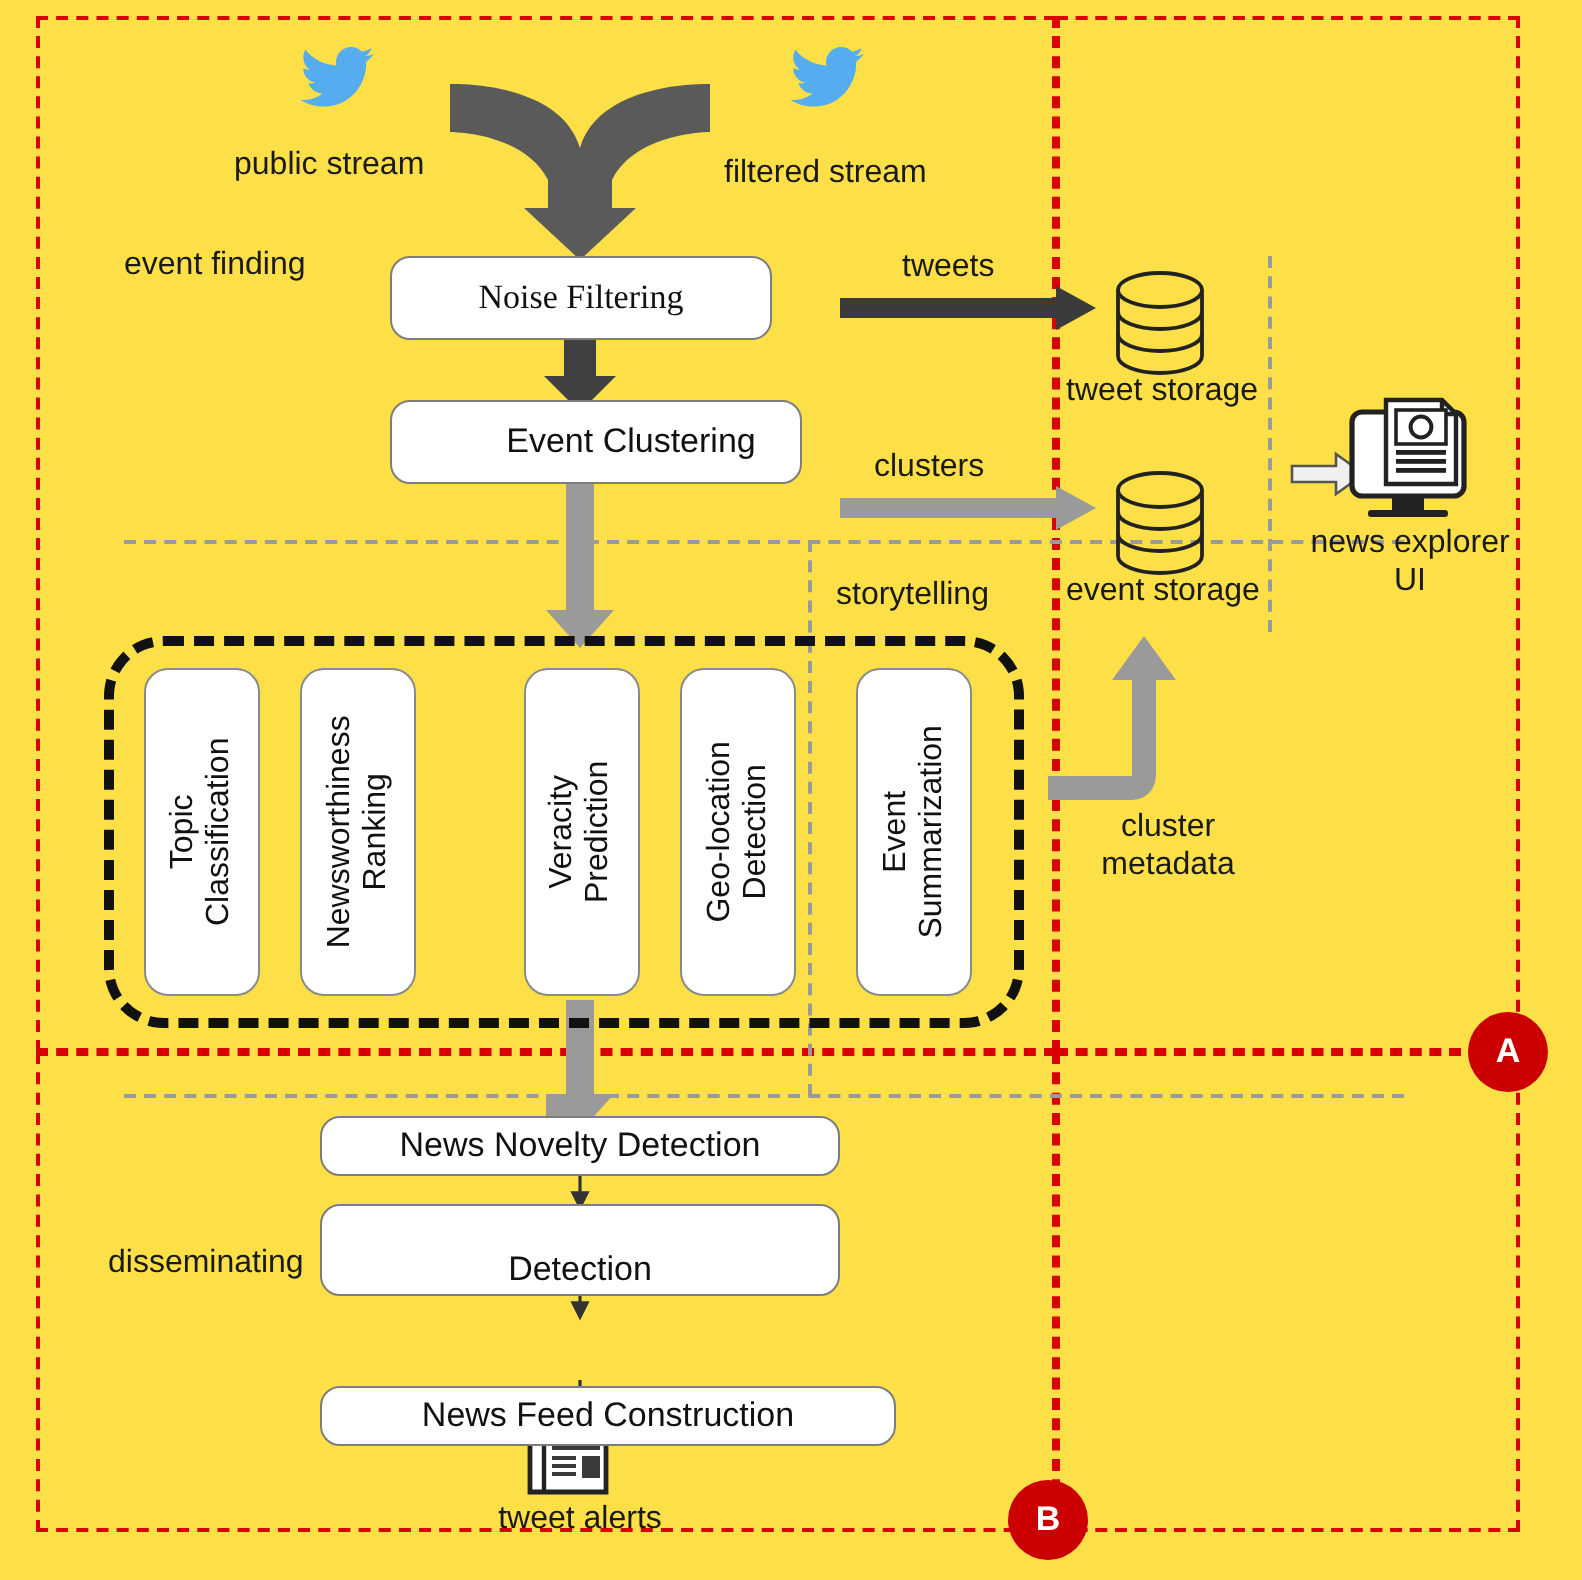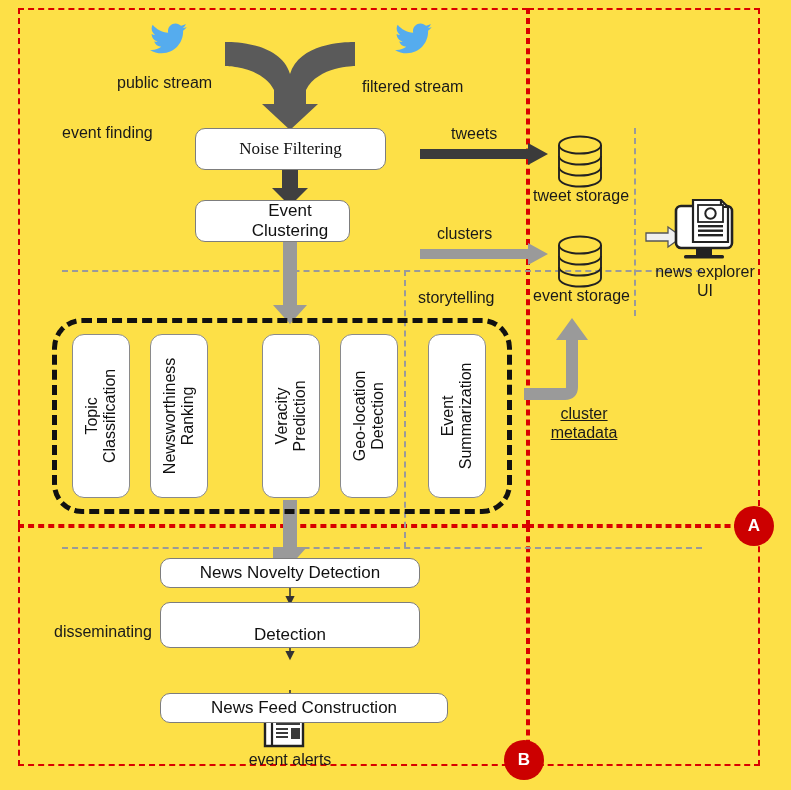--- a/index.html
+++ b/index.html
@@ -240,21 +240,21 @@
   <div class="label" style="left:117px; top:73px;">public stream</div>
   <div class="label" style="left:362px; top:77px;">filtered stream</div>
 
   <div class="label" style="left:62px; top:123px;">event finding</div>
   <div class="label" style="left:418px; top:288px;">storytelling</div>
   <div class="label" style="left:54px; top:622px;">disseminating</div>
 
   <div class="pbox" style="left:195px; top:128px; width:191px; height:42px;font-family:Liberation Serif, serif;">
     <span>Noise Filtering</span>
   </div>
-  <div class="pbox" style="left:195px; top:200px; width:155px; height:42px;padding-left:35px;">
+  <div class="pbox" style="left:195px; top:200px; width:206px; height:42px;padding-left:35px;">
     <span>Event Clustering</span>
   </div>
 
   <div class="dashed-group" style="left:52px; top:318px; width:460px; height:196px;"></div>
 
   <div class="vbox" style="left:72px; top:334px; width:58px; height:164px;">
     <span class="vtext">
       <span>Topic</span><br>
       <span>Classification</span>
     </span>
@@ -283,21 +283,21 @@
 
   <div class="vbox" style="left:428px; top:334px; width:58px; height:164px;">
     <span class="vtext">
       <span>Event</span><br>
       <span>Summarization</span>
     </span>
   </div>
 
   <div class="label" style="left:451px; top:124px;">tweets</div>
   <div class="label" style="left:437px; top:224px;">clusters</div>
-  <div class="label center" style="left:541px; top:404px; width:86px;text-decoration:underline;">
+  <div class="label center" style="left:541px; top:404px; width:86px;">
     <span>cluster</span><br>
     <span>metadata</span>
   </div>
 
   <div class="label" style="left:533px; top:186px;">tweet storage</div>
   <div class="label" style="left:533px; top:286px;">event storage</div>
 
   <div class="label center" style="left:645px; top:262px; width:120px;">
     <span>news explorer</span><br>
     <span>UI</span>
@@ -311,18 +311,18 @@
     <span>
       <br>
       <span>Detection</span>
     </span>
   </div>
 
   <div class="pbox" style="left:160px; top:661px; width:288px; height:30px;margin-top:32px;">
     <span>News Feed Construction</span>
   </div>
 
-  <div class="label center" style="left:230px; top:750px; width:120px;">event alerts</div>
+  <div class="label center" style="left:230px; top:750px; width:120px;">tweet alerts</div>
 
   <div class="marker" style="left:734px; top:506px;">A</div>
   <div class="marker" style="left:504px; top:740px;">B</div>
 
 </div>
 
 </body></html>

